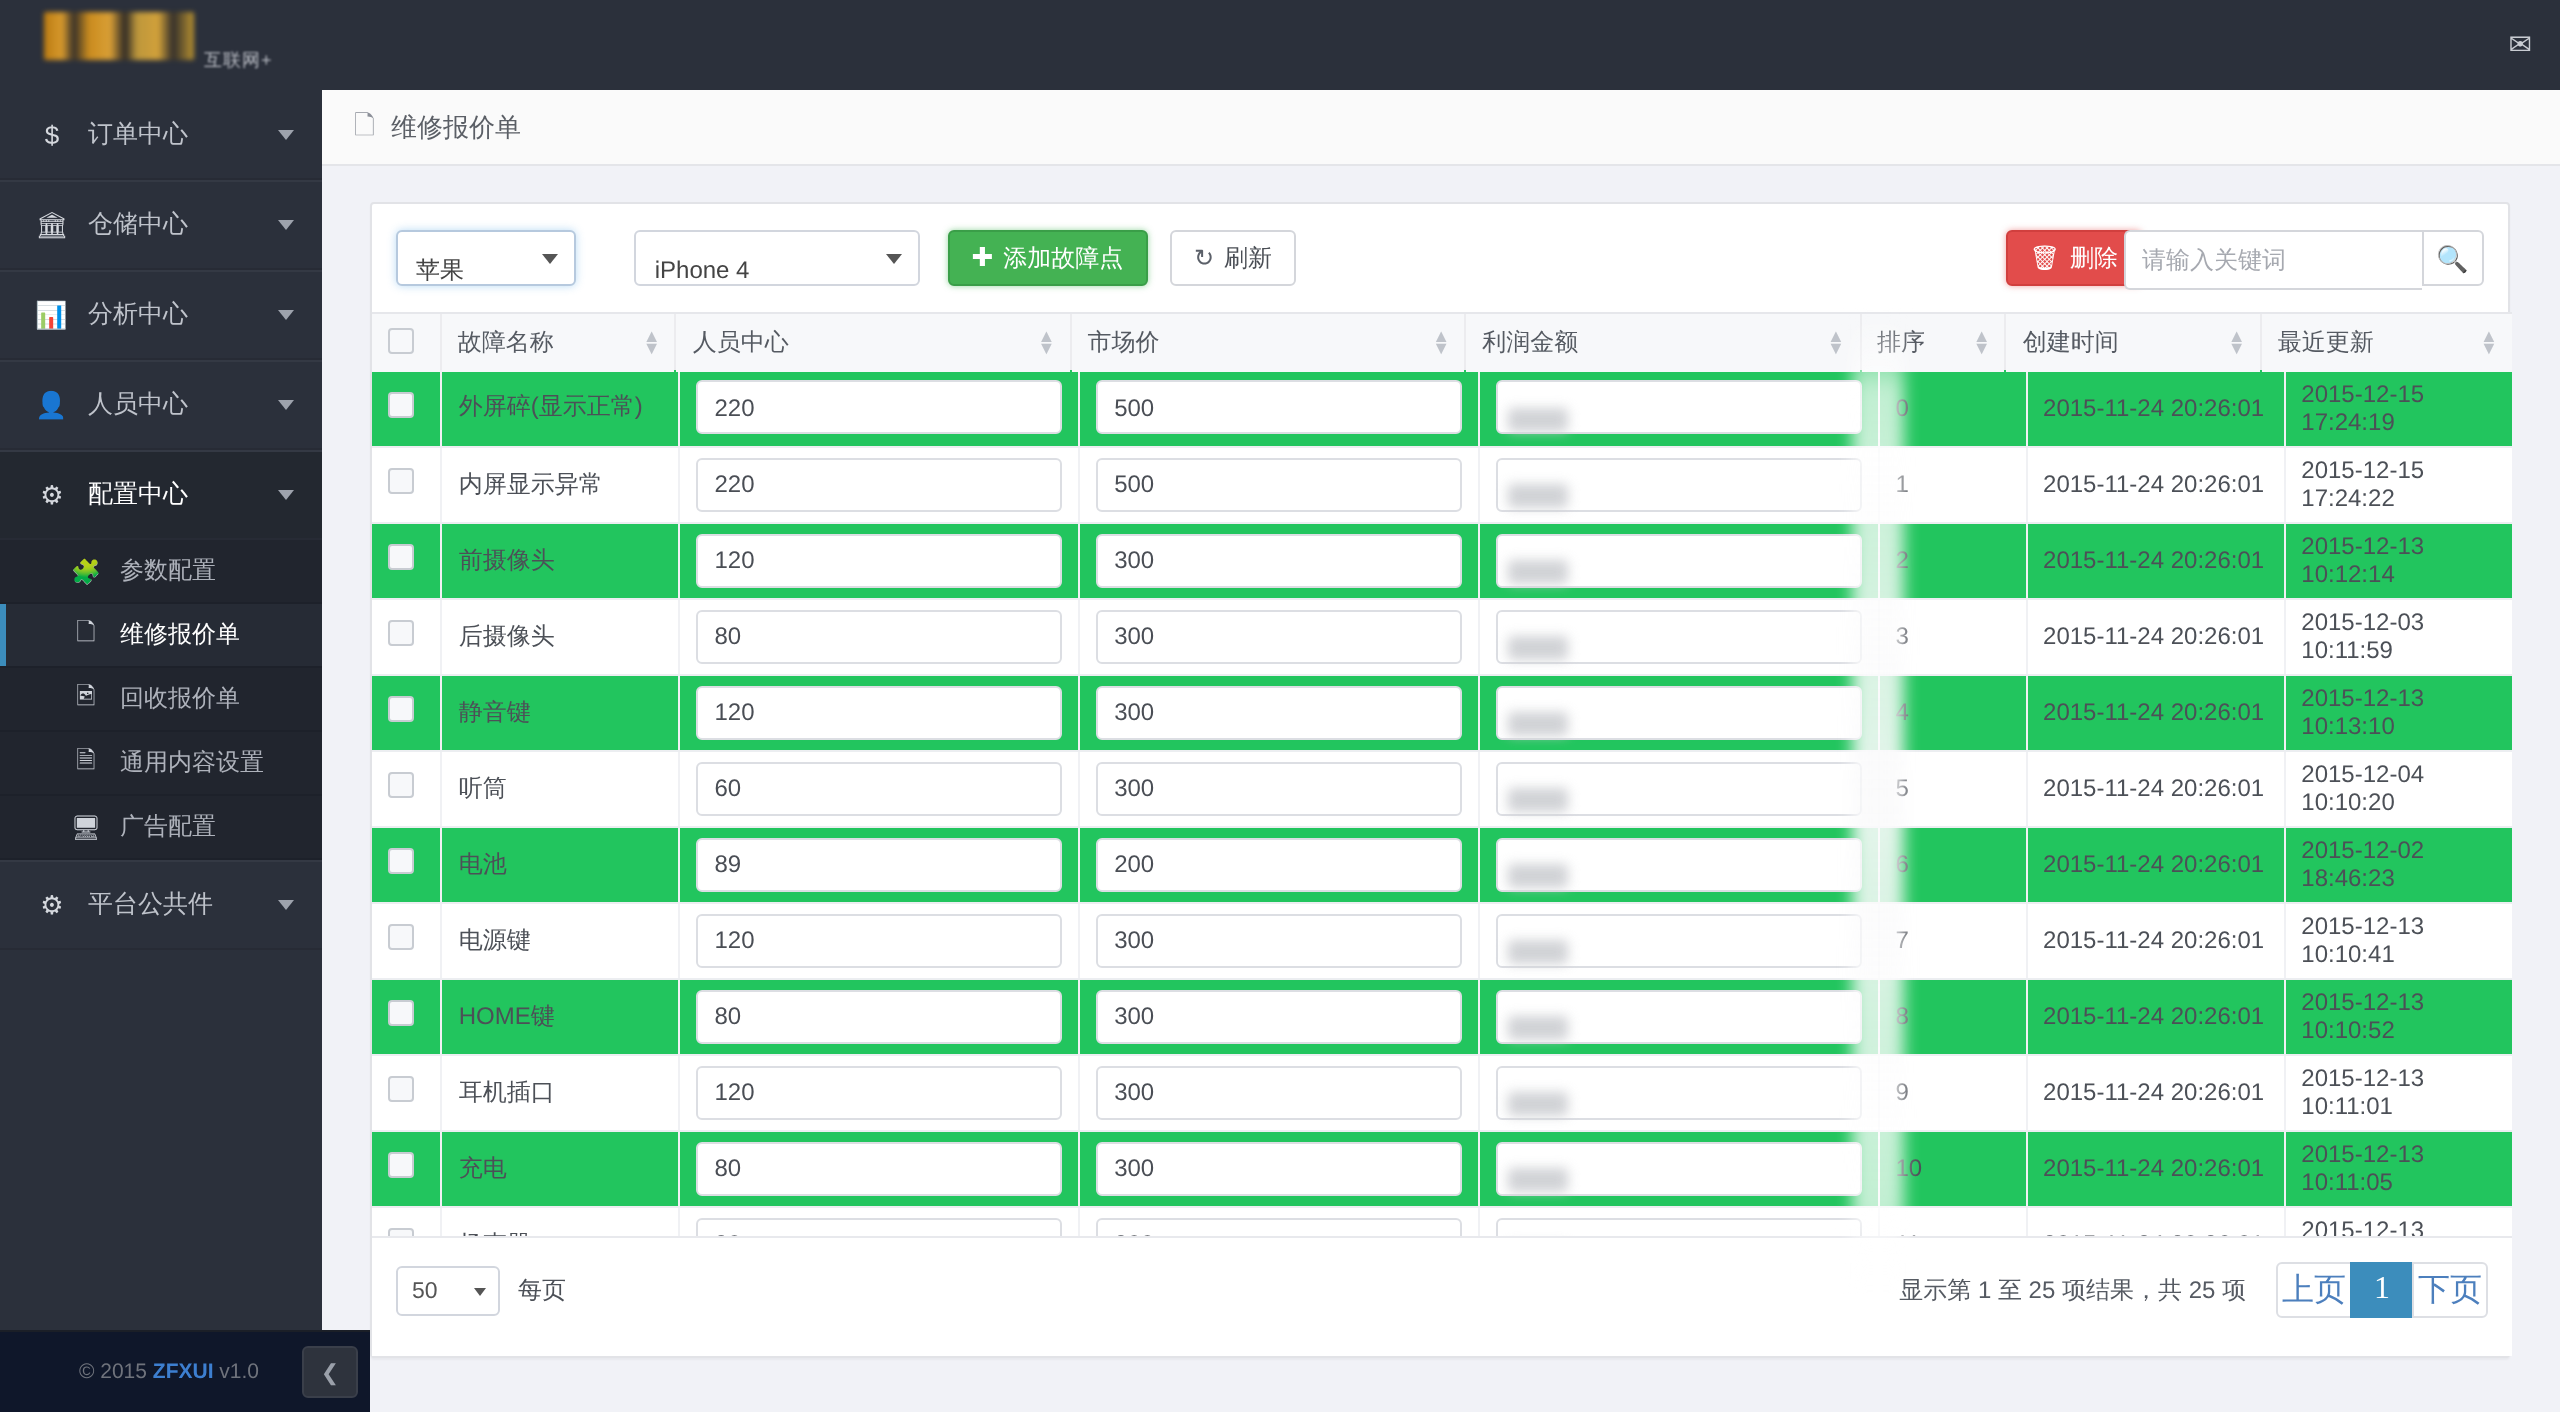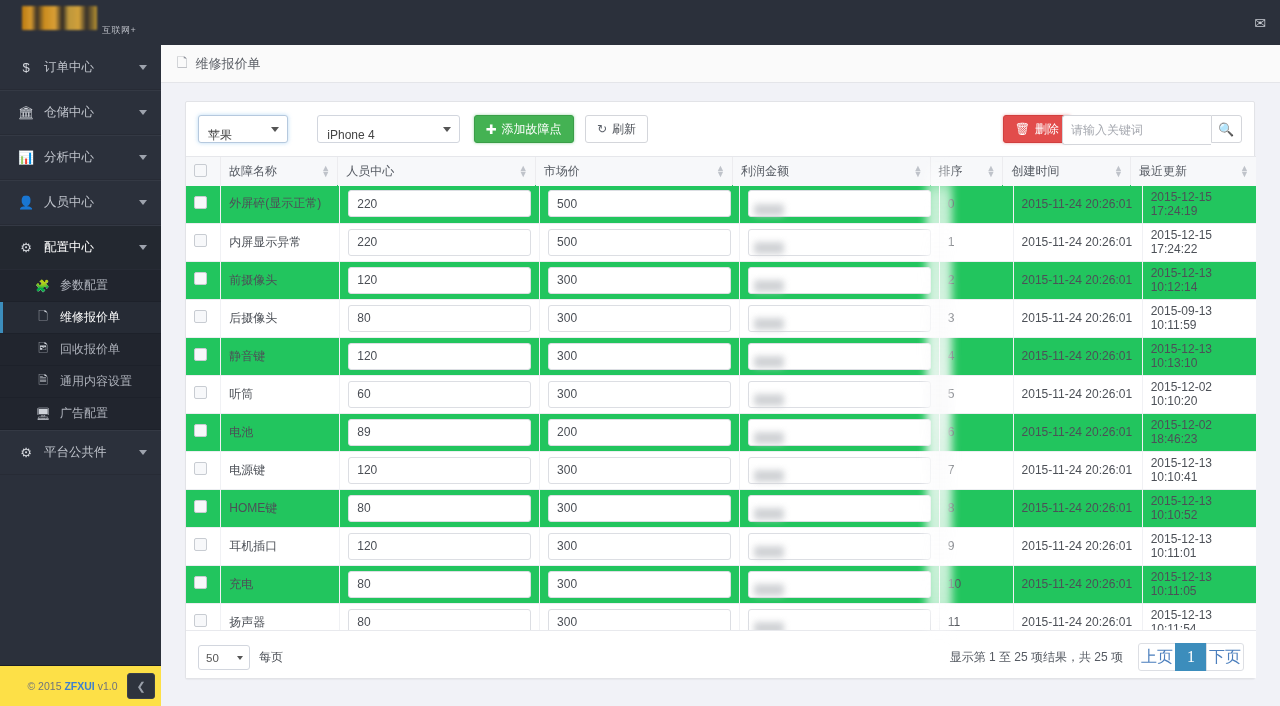--- a/index.html
+++ b/index.html
@@ -88,22 +88,22 @@
   .sub-item.selected {
     background: #262b35; color: #ffffff;
   }
   .sub-item.selected::before {
     content: ""; position: absolute; left: 0; top: 0; bottom: 0;
     width: 3px; background: #3c8dbc;
   }
 
   
   #sidebar-footer {
-    position: absolute; left: 0; bottom: 0; width: 161px; height: 41px;
-    background: #fde047; border-top: 1px solid #1b1f27;
+    position: absolute; left: 0; bottom: 0; width: 185px; height: 41px;
+    background: #0f172a; border-top: 1px solid #1b1f27;
     display: flex; align-items: center; padding-left: 18px;
   }
   #copyright {
     flex: 1; text-align: center; color: #6f737c; font-size: 10.5px;
     filter: blur(.3px);
   }
   #copyright b { color: #3d7fd0; font-weight: bold; }
   #collapse-btn {
     width: 28px; height: 26px; margin-right: 6px;
     background: #2e333d; border: 1px solid #3a3f4a; border-radius: 3px;
@@ -247,21 +247,21 @@
   #smear {
     position: absolute; left: 740px; top: 0; width: 26px; height: 489px;
     background: linear-gradient(180deg, rgba(255,255,255,.0) 0%, rgba(255,255,255,.72) 8%,
       rgba(250,250,251,.9) 50%, rgba(255,255,255,.72) 92%, rgba(255,255,255,0) 100%);
     filter: blur(4px);
     pointer-events: none; z-index: 5;
   }
 
   
   #panel-foot {
-    position: absolute; left: 0; bottom: 0; width: 1070px; height: 48px;
+    position: absolute; left: 0; bottom: 0; width: 1070px; height: 60px;
     border-top: 1px solid #e8e9ed; background: #fff;
   }
   #per-page-wrap {
     position: absolute; left: 12px; top: 14px; display: flex; align-items: center;
   }
   #per-page {
     width: 52px; height: 25px; border: 1px solid #d2d6de; border-radius: 3px;
     background: #fff; font-size: 11.5px; color: #555; padding: 0 16px 0 7px;
     display: inline-flex; align-items: center; position: relative; cursor: pointer;
   }
@@ -524,41 +524,41 @@
                 <td style="border-right:none">2015-12-13 10:12:14</td>
               </tr>
               <tr class="even">
                 <td><span class="chk"></span></td>
                 <td>后摄像头</td>
                 <td><input class="cell-input" value="80" style=""></td>
                 <td><input class="cell-input" value="300" style=""></td>
                 <td><span class="cellwrap"><input class="cell-input" value="" style=""><span class="blurmask"></span></span></td>
                 <td>3</td>
                 <td>2015-11-24 20:26:01</td>
-                <td style="border-right:none">2015-09-13 10:11:59</td>
+                <td style="border-right:none">2015-12-03 10:11:59</td>
               </tr>
               <tr class="odd">
                 <td><span class="chk"></span></td>
                 <td>静音键</td>
                 <td><input class="cell-input" value="120" style=""></td>
                 <td><input class="cell-input" value="300" style=""></td>
                 <td><span class="cellwrap"><input class="cell-input" value="" style=""><span class="blurmask"></span></span></td>
                 <td>4</td>
                 <td>2015-11-24 20:26:01</td>
                 <td style="border-right:none">2015-12-13 10:13:10</td>
               </tr>
               <tr class="even">
                 <td><span class="chk"></span></td>
                 <td>听筒</td>
                 <td><input class="cell-input" value="60" style=""></td>
                 <td><input class="cell-input" value="300" style=""></td>
                 <td><span class="cellwrap"><input class="cell-input" value="" style=""><span class="blurmask"></span></span></td>
                 <td>5</td>
                 <td>2015-11-24 20:26:01</td>
-                <td style="border-right:none">2015-12-02 10:10:20</td>
+                <td style="border-right:none">2015-12-04 10:10:20</td>
               </tr>
               <tr class="odd">
                 <td><span class="chk"></span></td>
                 <td>电池</td>
                 <td><input class="cell-input" value="89" style=""></td>
                 <td><input class="cell-input" value="200" style=""></td>
                 <td><span class="cellwrap"><input class="cell-input" value="" style=""><span class="blurmask"></span></span></td>
                 <td>6</td>
                 <td>2015-11-24 20:26:01</td>
                 <td style="border-right:none">2015-12-02 18:46:23</td>

